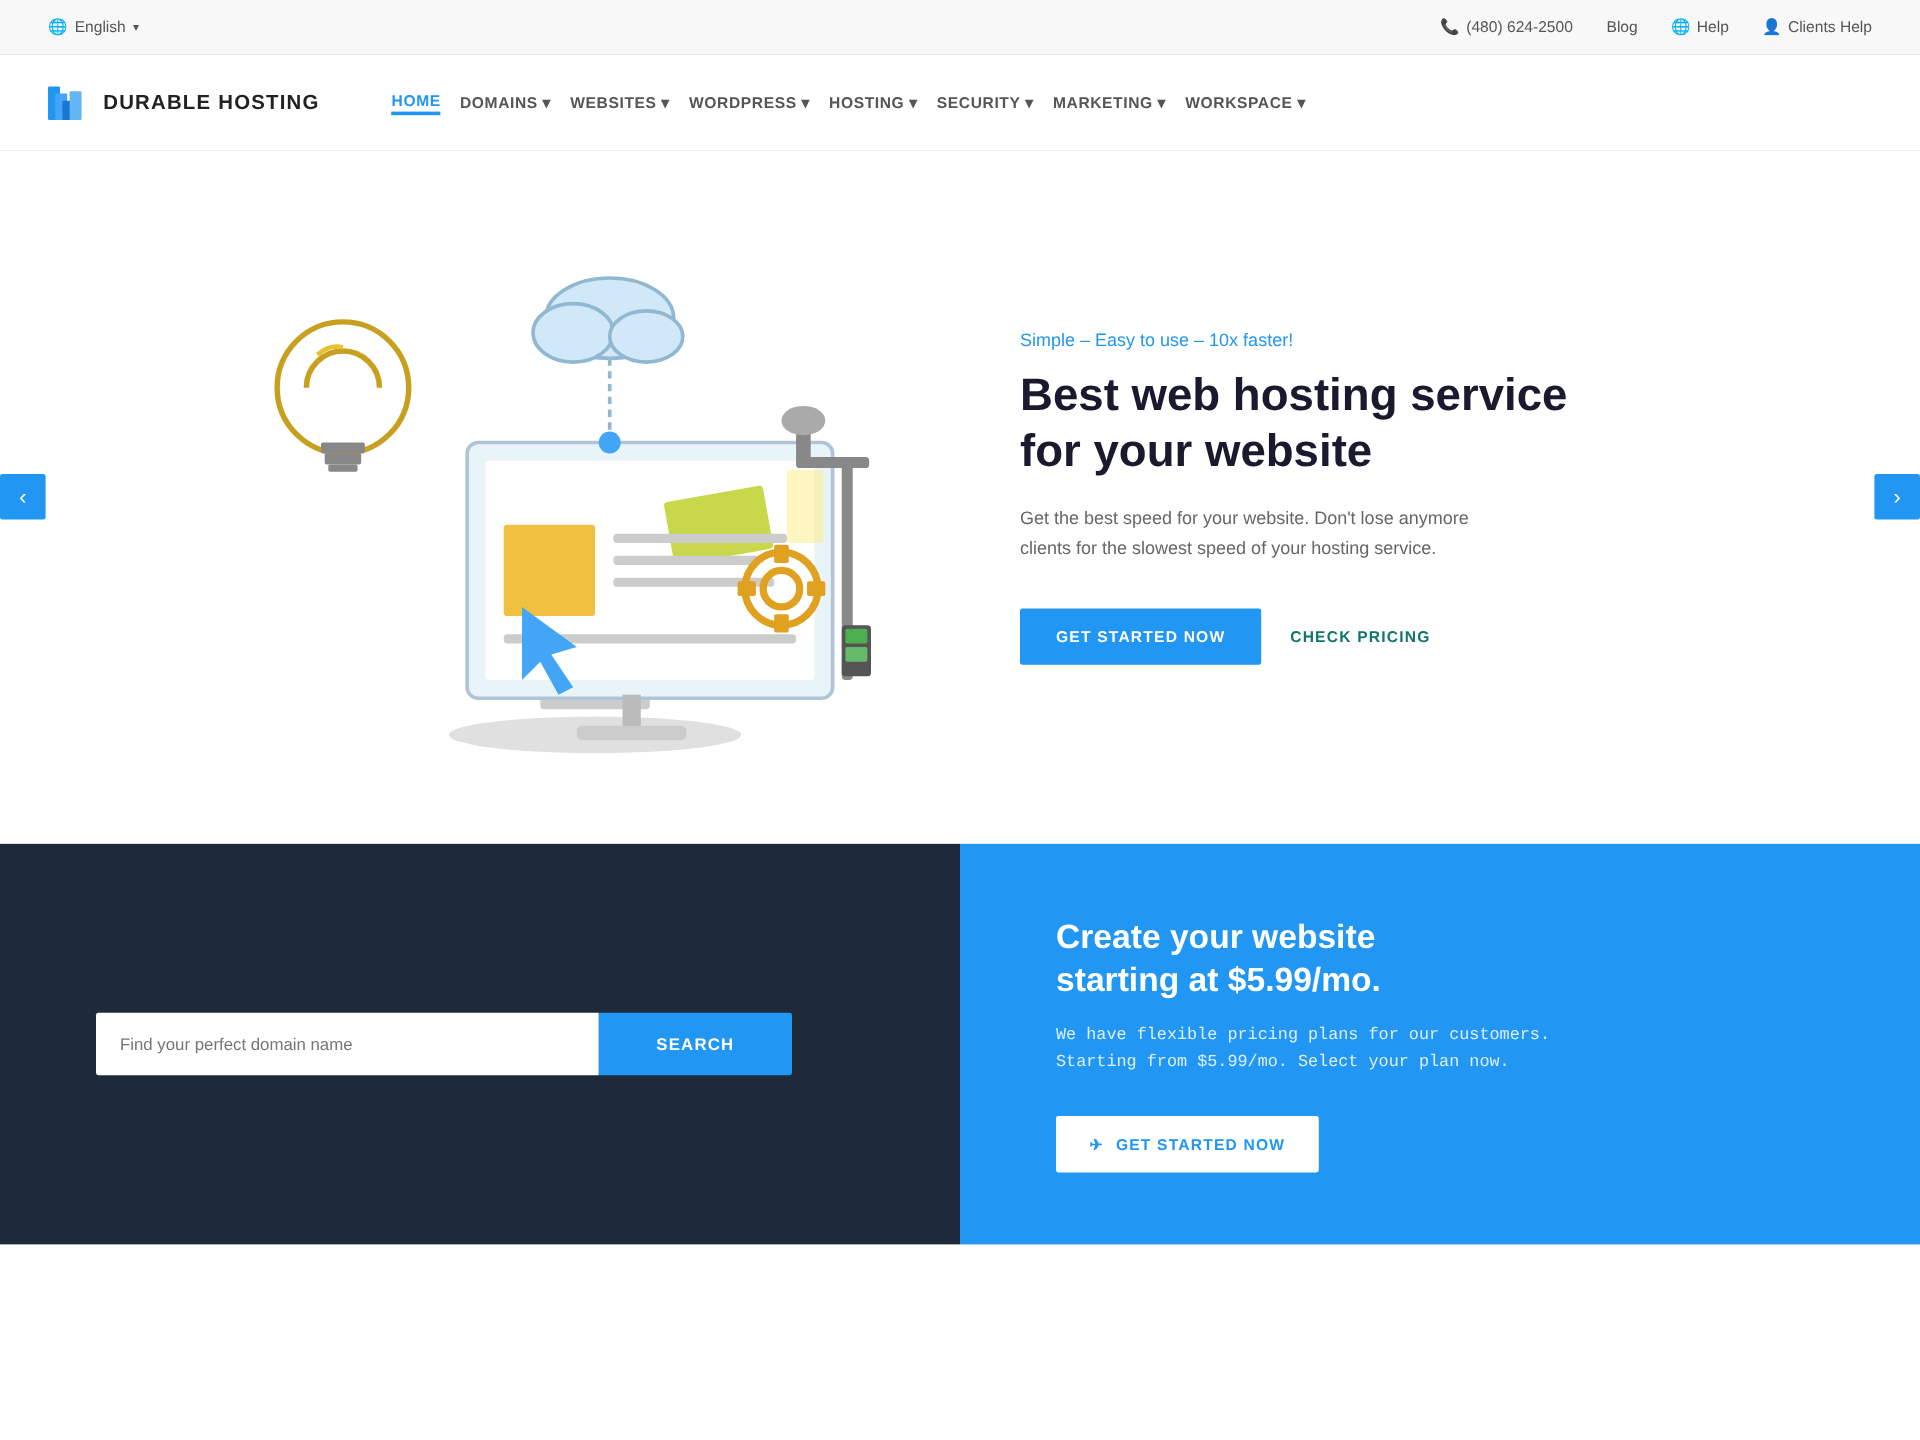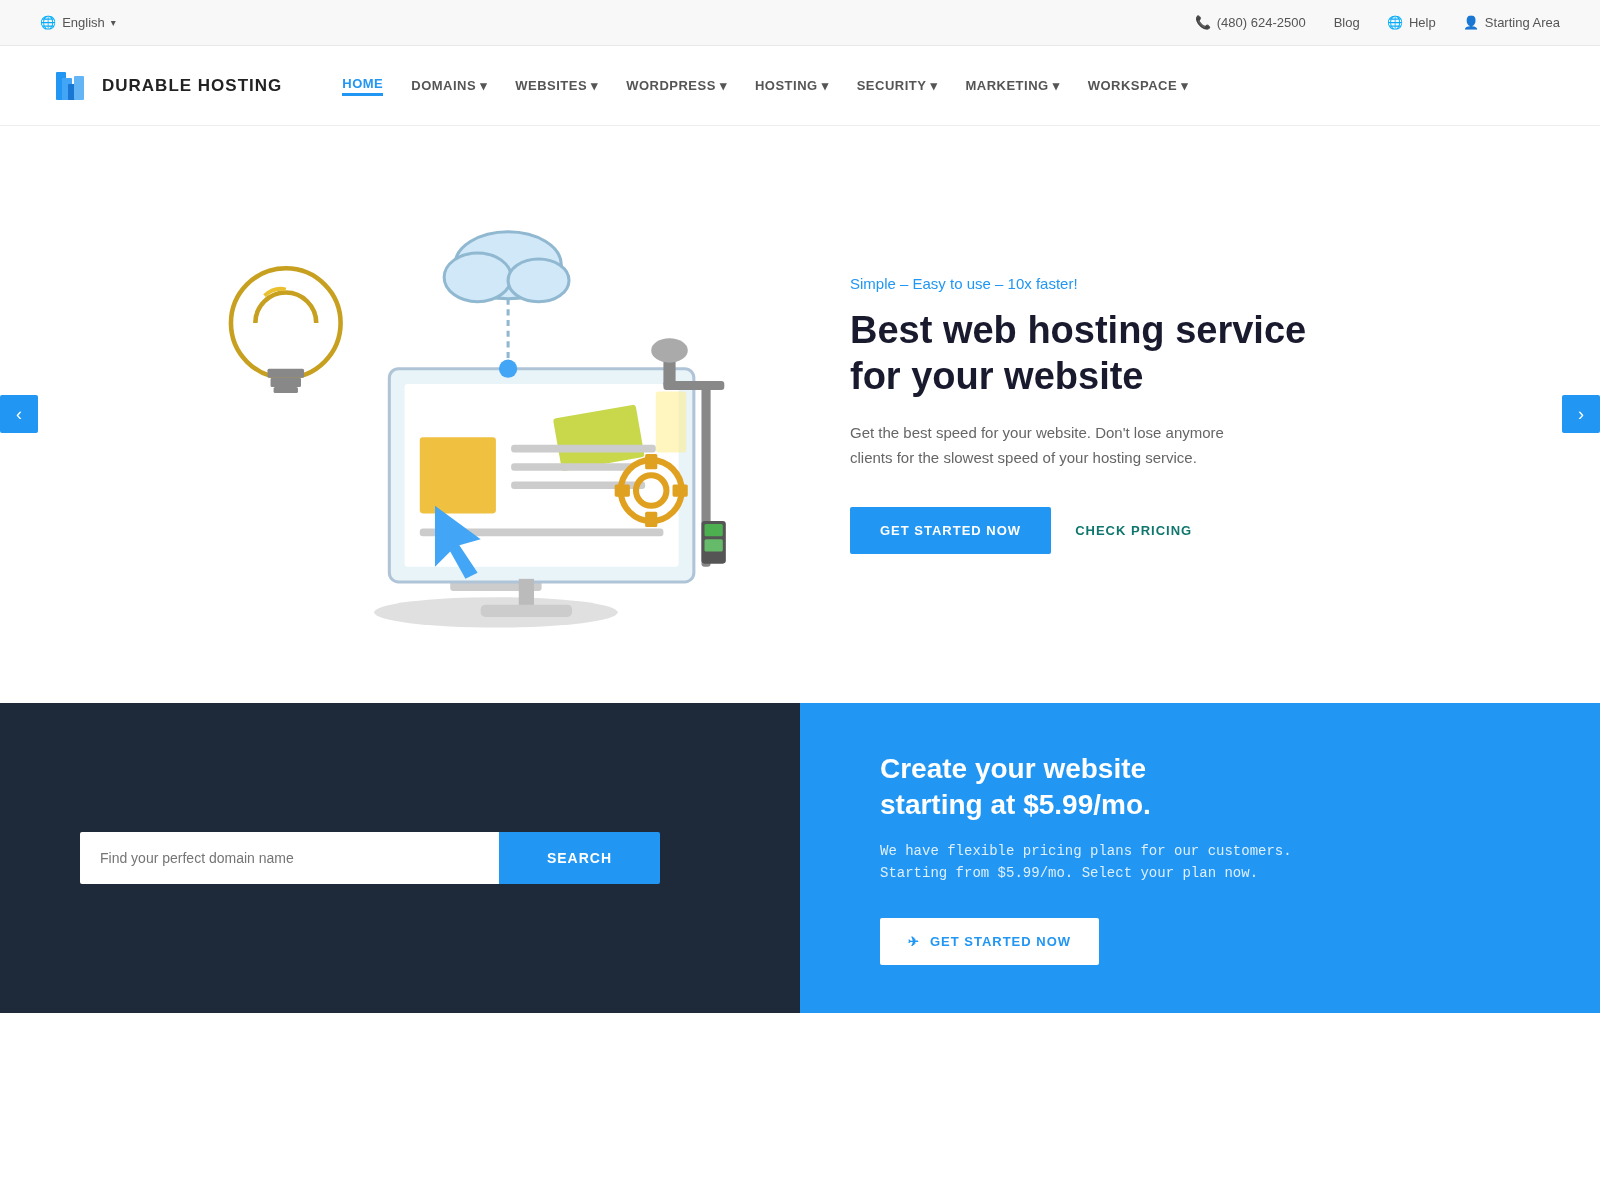--- a/index.html
+++ b/index.html
@@ -20,29 +20,29 @@
     .top-bar-left { display: flex; align-items: center; gap: 6px; }
     .top-bar-right { display: flex; align-items: center; gap: 28px; }
     .top-bar-right a { color: #555; text-decoration: none; display: flex; align-items: center; gap: 5px; }
     .chevron-down { font-size: 10px; }
 
     
     .navbar {
       background: #fff;
       display: flex;
       align-items: center;
-      padding: 0 56px;
+      padding: 0 40px;
       height: 80px;
       border-bottom: 1px solid #eee;
       position: relative;
     }
     .logo { display: flex; align-items: center; gap: 10px; text-decoration: none; margin-right: 60px; }
     .logo-icon { width: 36px; height: 36px; }
     .logo-text { font-size: 17px; font-weight: 700; color: #222; letter-spacing: 1px; text-transform: uppercase; }
-    .nav-links { display: flex; align-items: center; gap: 28px; }
+    .nav-links { display: flex; align-items: center; gap: 16px; }
     .nav-links a {
       text-decoration: none;
       font-size: 13px;
       font-weight: 600;
       color: #555;
       letter-spacing: 0.5px;
       text-transform: uppercase;
       display: flex; align-items: center; gap: 4px;
     }
     .nav-links a.active { color: #2196f3; border-bottom: 3px solid #2196f3; padding-bottom: 2px; }
@@ -177,21 +177,21 @@
       font-size: 14px;
       font-weight: 700;
       letter-spacing: 1px;
       text-transform: uppercase;
       cursor: pointer;
       border-radius: 0 2px 2px 0;
     }
     .website-section {
       flex: 1;
       background: #2196f3;
-      padding: 48px 80px;
+      padding: 60px 80px;
       display: flex;
       flex-direction: column;
       justify-content: center;
     }
     .website-title {
       color: #fff;
       font-size: 28px;
       font-weight: 800;
       line-height: 1.3;
       margin-bottom: 16px;
@@ -246,21 +246,21 @@
     </a>
     <a href="#">
       <span>Blog</span>
     </a>
     <a href="#">
       <span>🌐</span>
       <span>Help</span>
     </a>
     <a href="#">
       <span>👤</span>
-      <span>Starting Area</span>
+      <span>Clients Help</span>
     </a>
   </div>
 </div>
 
 <nav class="navbar">
   <a class="logo" href="#">
 
     <svg class="logo-icon" viewBox="0 0 36 36">
       <rect x="0" y="4" width="10" height="28" fill="#2196f3" rx="1"></rect>
       <rect x="6" y="10" width="10" height="22" fill="#42a5f5" rx="1"></rect>

